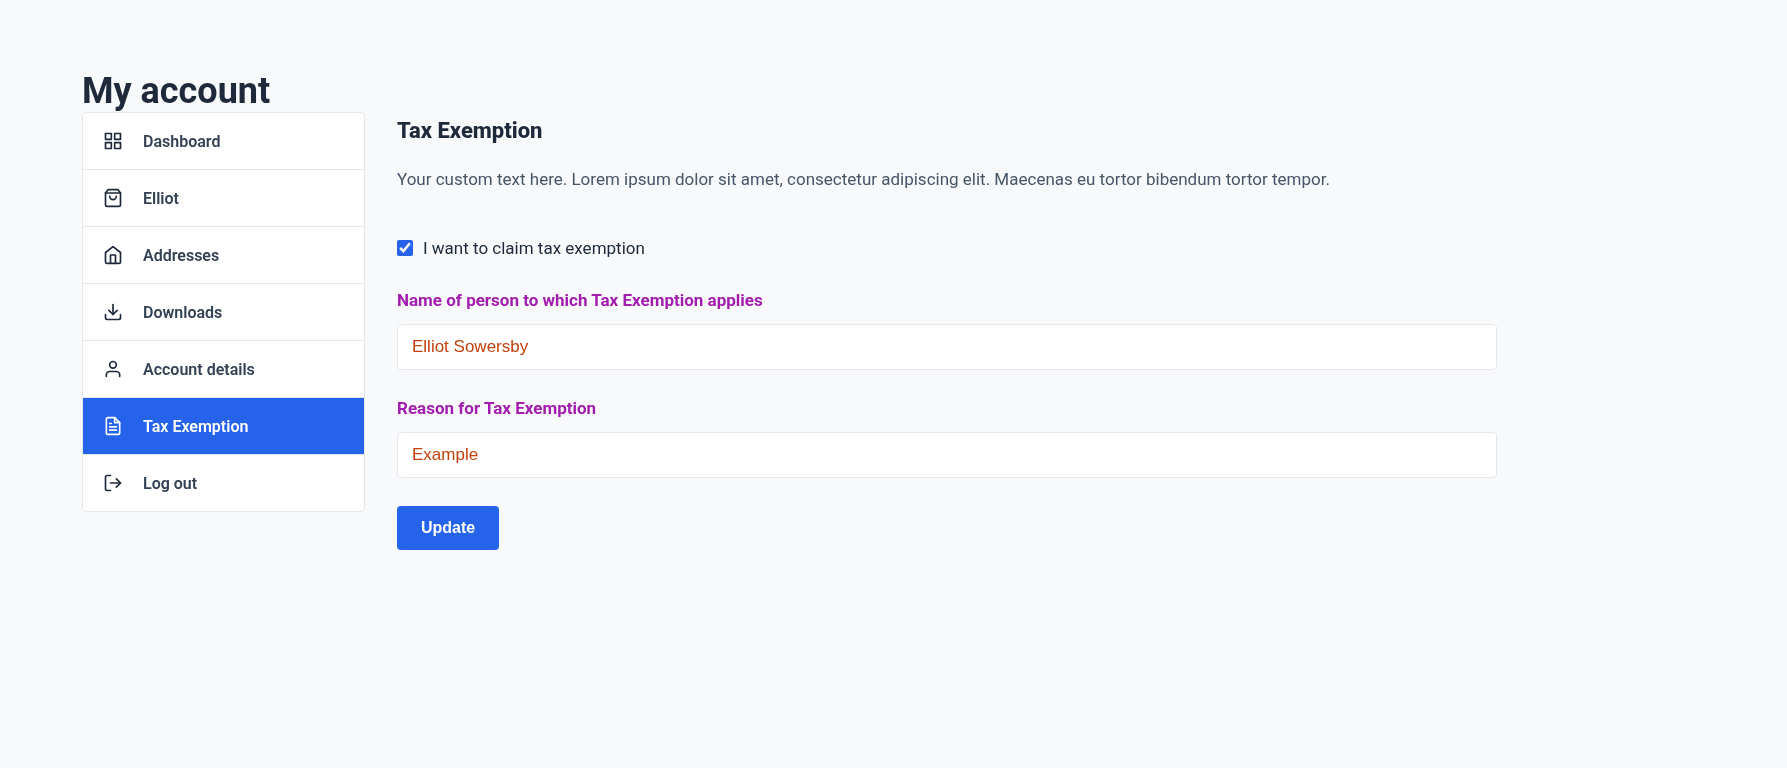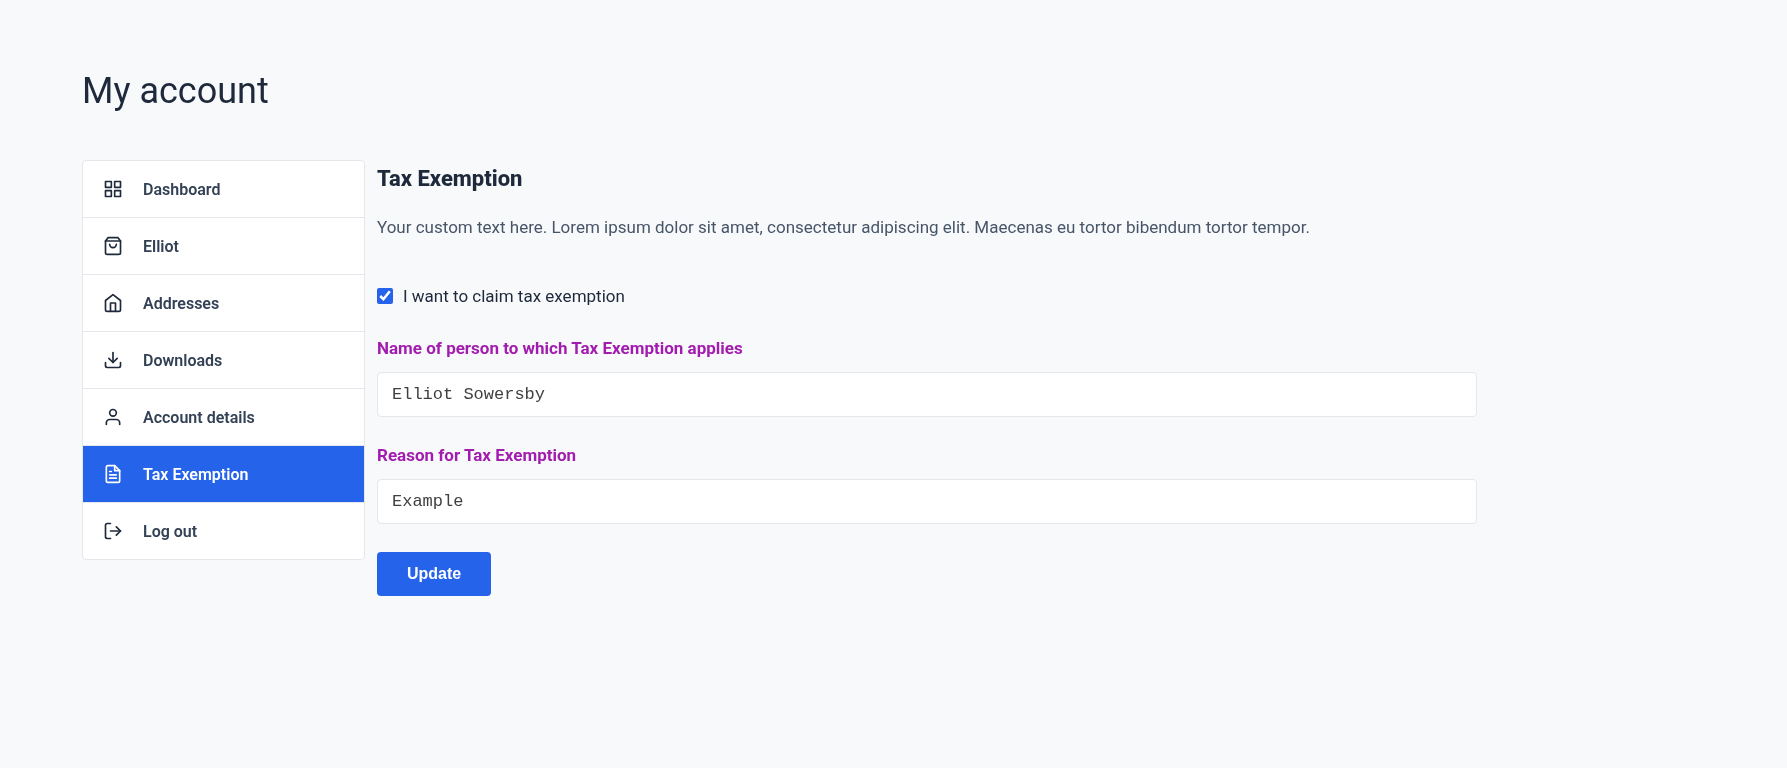--- a/index.html
+++ b/index.html
@@ -12,27 +12,26 @@
     background: #f8f9fb;
     color: #1e293b;
     font-size: 16px;
   }
   .container {
     max-width: 1787px;
     padding: 70px 80px 40px 82px;
   }
   .page-title {
     font-size: 36px;
-    font-weight: 400;
-    color: #1e293b;
-    margin-bottom: 48px;
+    font-weight: 700;
+    color: #1e293b;
   }
   .layout {
     display: flex;
-    gap: 12px;
+    gap: 32px;
     align-items: flex-start;
   }
   .sidebar {
     width: 283px;
     background: #fff;
     border: 1px solid #e5e7eb;
     border-radius: 4px;
     overflow: hidden;
     flex-shrink: 0;
   }
@@ -116,32 +115,32 @@
     font-size: 17px;
     font-weight: 700;
     color: #a21caf;
     margin-bottom: 14px;
   }
   .field-input {
     width: 100%;
     max-width: 1100px;
     padding: 12px 14px;
     font-size: 17px;
-    color: #404040;
+    color: #c2410c;
     border: 1px solid #e5e7eb;
     border-radius: 4px;
     background: #fff;
-    font-family: Liberation Mono, monospace;
+    font-family: Liberation Sans, sans-serif;
   }
   .update-btn {
     background: #2563eb;
     color: #fff;
     font-size: 16px;
     font-weight: 700;
-    padding: 13px 30px;
+    padding: 13px 24px;
     border: none;
     border-radius: 4px;
     cursor: pointer;
   }
 </style>
 </head>
 <body>
 
 <div class="container">
   <h1 class="page-title">My account</h1>

